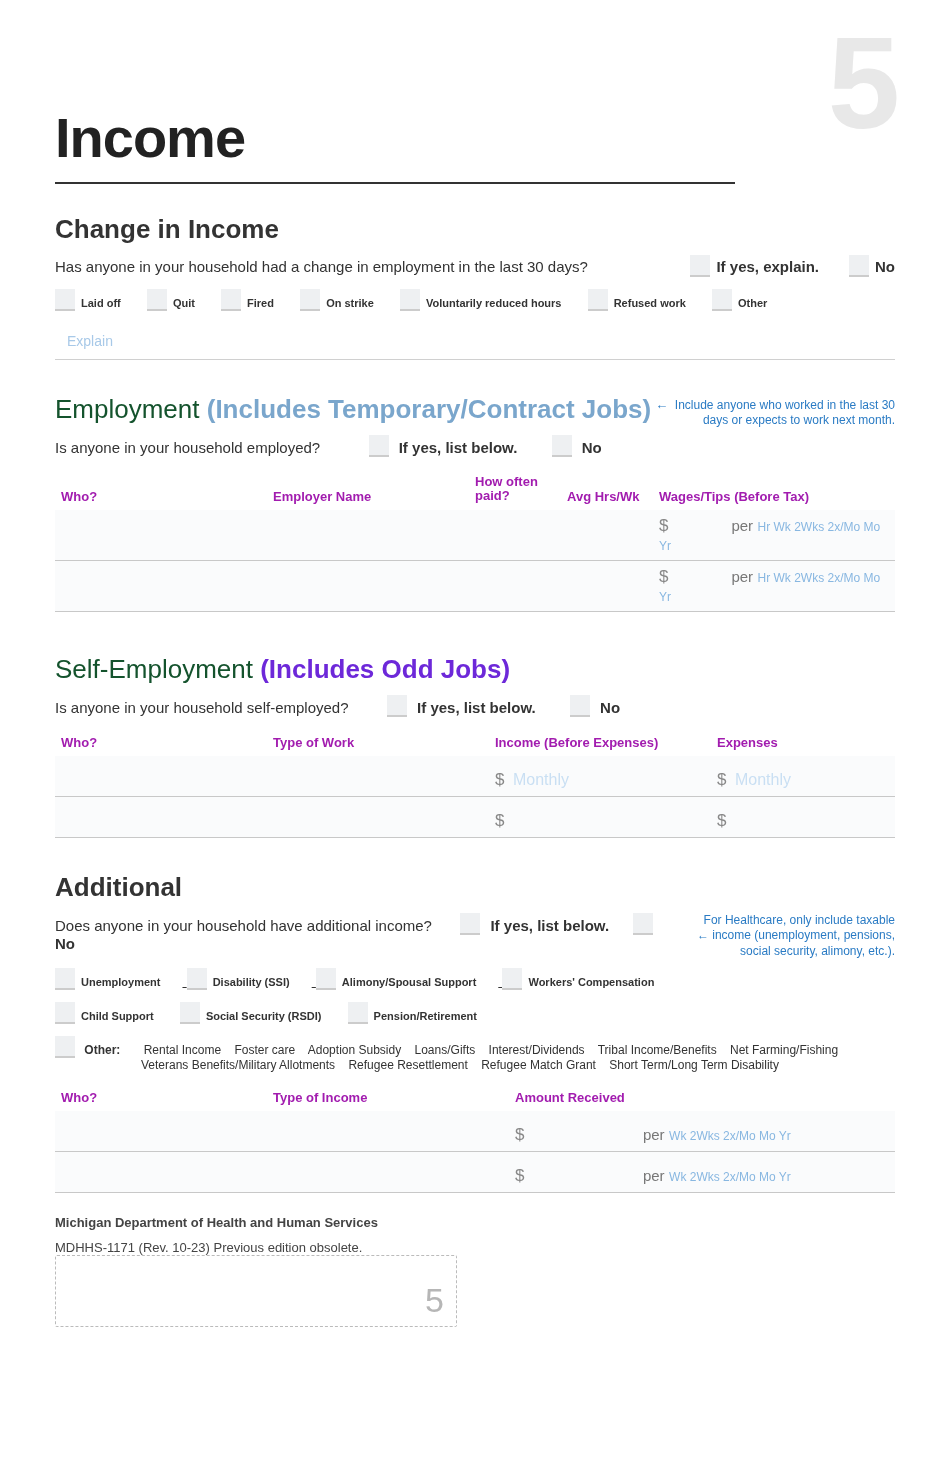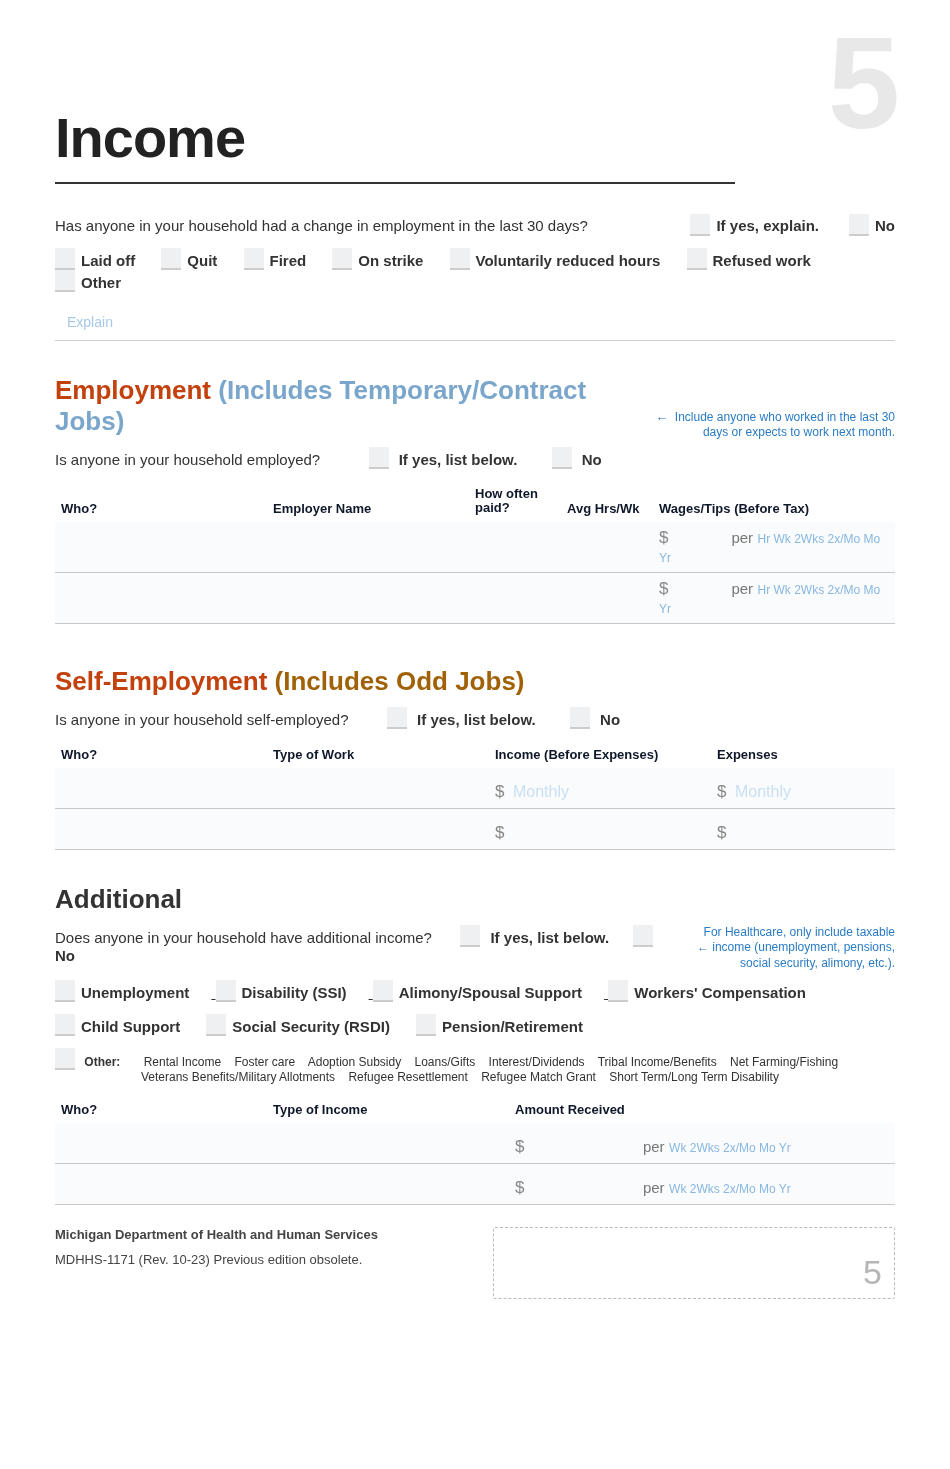--- a/index.html
+++ b/index.html
@@ -34,57 +34,57 @@
     width: 680px;
     border-bottom: 2px solid #333;
     margin-bottom: 30px;
   }
   h2.section-title {
     font-size: 26px;
     font-weight: 700;
     margin: 18px 0 10px 0;
     color: #333;
   }
-  .section-title .blue { color: #c2410c; font-weight: 700; }
+  .section-title .blue { color: #14532d; font-weight: 400; }
   .q-row { font-size: 15px; margin-bottom: 12px; }
   .chk {
     display: inline-block;
     width: 20px; height: 20px;
     vertical-align: -4px;
     background: #eef0f2;
     border-bottom: 2px solid #ccc;
     margin-right: 6px;
   }
-  .opt { display:inline-block; margin-right: 22px; font-size: 15px; font-weight: 700; }
+  .opt { display:inline-block; margin-right: 22px; font-size: 11px; font-weight: 700; }
   .explain-box {
     margin-top: 12px;
     width: 100%;
     padding: 10px 12px;
     color: #bdd7ee;
     font-size: 14px;
     border-bottom: 1px solid #d0d0d0;
     box-sizing: border-box;
   }
   .hint {
     font-size: 12px;
     color: #2a7bc4;
     text-align: right;
     line-height: 1.3;
   }
   .hint .arrow { font-size: 13px; }
-  .col-hdr { font-size: 13px; color: #0f172a; font-weight:700; }
+  .col-hdr { font-size: 13px; color: #a21caf; font-weight:700; }
   table.data-tbl { width:100%; border-collapse: collapse; }
   table.data-tbl td { padding: 6px 6px; vertical-align: bottom; }
   .cell-fill { background:#fafbfc; border-bottom:1px solid #c8c8c8; height:28px; }
   .cell-fill .ph { color:#c9dff3; }
   .dollar { font-size:17px; color:#888; padding-right:4px;}
   .per { font-size:15px; color:#777; }
   .freq-blue { font-size:12px; color:#88b7e1; }
   .blue-note { font-size:12px; color:#2a7bc4; line-height:1.3; }
-  .footer-row { margin-top:22px; display:flex; }
+  .footer-row { margin-top:22px; display:flex;flex-direction:column; }
   .footer-left { flex:1; font-size:13px; color:#444; }
   .footer-left .bold { font-weight:700; }
   .footer-right {
     width: 400px;
     border: 1px dashed #bbb;
     border-radius: 2px;
     height: 70px;
     position: relative;
   }
   .footer-right .pg {
@@ -95,20 +95,21 @@
   .inline-opts span { margin-right: 10px; }
 </style>
 </head>
 <body>
 
 <div class="page">
   <div class="big-page-no">5</div>
   <h1 class="page-title">Income</h1>
   <div class="title-rule"></div>
 
+  <h2 class="section-title">Change in Income</h2>
 
   <div class="q-row" style="display:flex; align-items:center;">
     <span style="flex:1">Has anyone in your household had a change in employment in the last 30 days?</span>
     <span class="chk"></span>
     <span style="font-weight:700; margin-right:30px;">If yes, explain.</span>
     <span class="chk"></span>
     <span style="font-weight:700;">No</span>
   </div>
 
   <div class="q-row">
@@ -176,21 +177,21 @@
         <span class="per">per</span>
         <span class="freq-blue">Hr  Wk  2Wks  2x/Mo  Mo  Yr</span>
       </td>
     </tr>
   </tbody>
     </table>
 
   <div class="sp24"></div>
 
   <h2 class="section-title">
-    <span class="blue">Self-Employment</span><span style="color:#a16207;"> (Includes Odd Jobs)</span>
+    <span class="blue">Self-Employment</span><span style="color:#6d28d9;"> (Includes Odd Jobs)</span>
   </h2>
   <div class="q-row">
     <span>Is anyone in your household self-employed?</span>
     <span style="display:inline-block; width:30px;"></span>
     <span class="chk"></span>
     <span style="font-weight:700; margin-right:30px;">If yes, list below.</span>
     <span class="chk"></span>
     <span style="font-weight:700;">No</span>
   </div>
 

